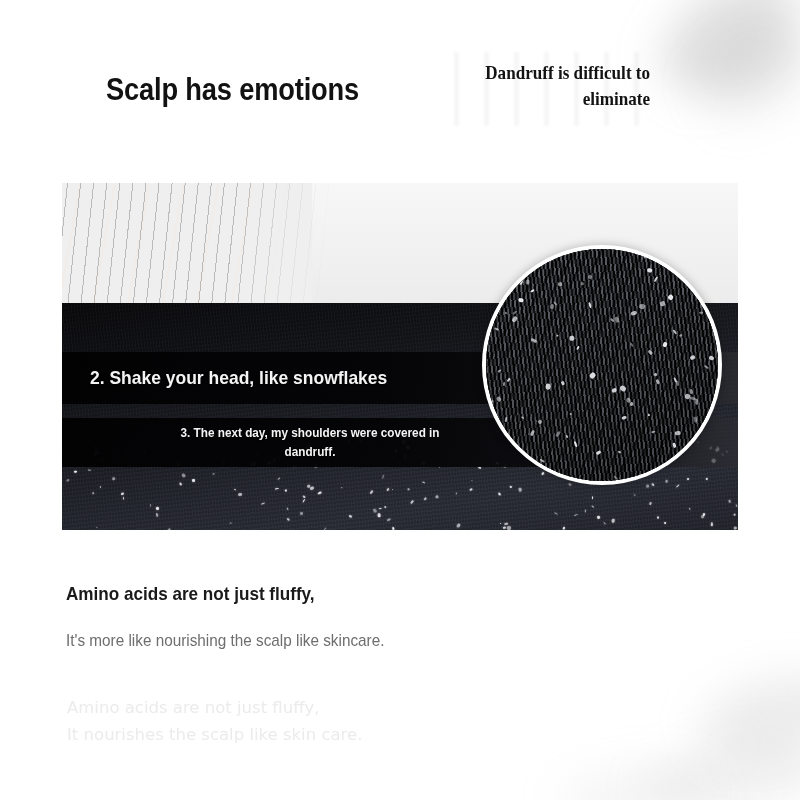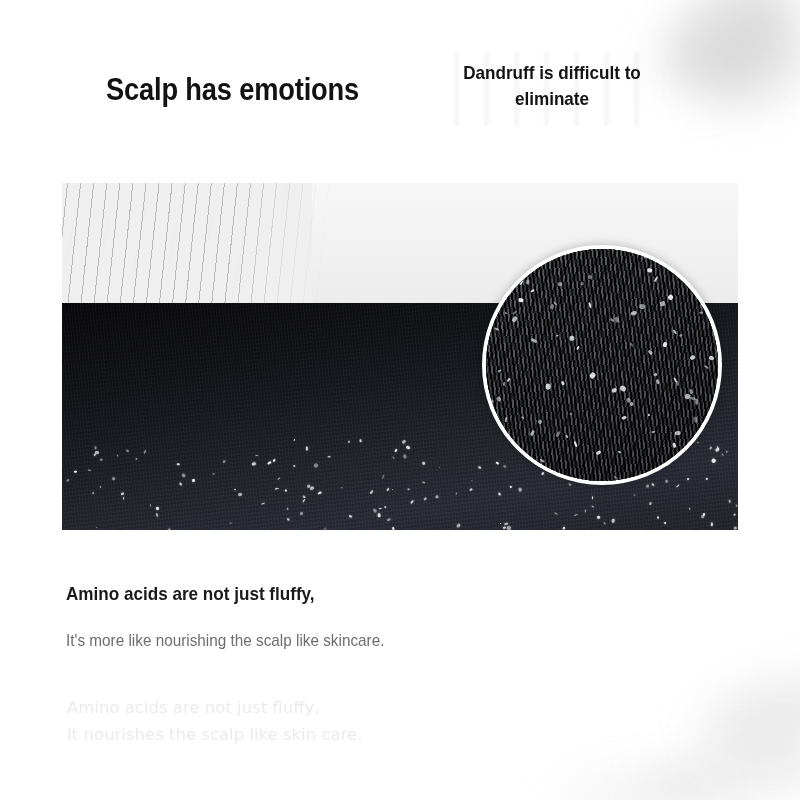--- a/index.html
+++ b/index.html
@@ -66,21 +66,22 @@
     transform: scaleX(.88);
     transform-origin: left top;
     white-space: nowrap;
   }
 
   #headline-right-wrap {
     position: absolute;
     left: 443px;
     top: 60px;
     width: 218px;
-    text-align: center;
+    text-align: right;
+    font-family: Liberation Serif, serif;
   }
   #headline-right-stripes {
     position: absolute;
     left: 0; top: -8px;
     width: 218px; height: 74px;
     background:
       repeating-linear-gradient(90deg,
         rgba(0,0,0,0) 0px, rgba(0,0,0,0) 11px,
         rgba(0,0,0,.035) 11px, rgba(0,0,0,.035) 16px,
         rgba(0,0,0,0) 16px, rgba(0,0,0,0) 30px);
@@ -471,20 +472,26 @@
       <i style="left: 620.285px; top: 10.9794px; width: 3.7px; height: 1.3px; opacity: 0.56; transform: rotate(118deg);"></i>
       <i style="left: 262.232px; top: 89.91px; width: 2.5px; height: 1.1px; opacity: 0.46; transform: rotate(133deg);"></i>
       <i style="left: 627.018px; top: 69.831px; width: 1.3px; height: 1.9px; opacity: 0.76; transform: rotate(165deg);"></i>
       <i style="left: 317.477px; top: 70.1132px; width: 2.7px; height: 1.1px; opacity: 0.88; transform: rotate(174deg);"></i>
       <i style="left: 654.388px; top: 10.2459px; width: 3.1px; height: 3.5px; opacity: 0.88; transform: rotate(57deg);"></i>
       <i style="left: 251.82px; top: 25.521px; width: 4.2px; height: 3.5px; opacity: 0.46; transform: rotate(137deg);"></i>
       <i style="left: 49.6008px; top: 39.0952px; width: 3px; height: 3.4px; opacity: 0.54; transform: rotate(89deg);"></i>
       <i style="left: 549.199px; top: 80.558px; width: 4px; height: 3.4px; opacity: 0.75; transform: rotate(107deg);"></i>
     </div>
 
+  <div class="band" id="band-2">
+    <span class="band-text">2. Shake your head, like snowflakes</span>
+  </div>
+  <div class="band" id="band-3">
+    <span class="band-text">3. The next day, my shoulders were covered in dandruff.</span>
+  </div>
 
   <div id="magnifier">
     <div id="magnifier-hair"></div>
     <div id="magnifier-sweep"></div>
     <div id="magnifier-flakes">
         <i style="left: 218.402px; top: 117.043px; width: 4.8px; height: 1.9px; opacity: 0.55; transform: rotate(31deg);"></i>
         <i style="left: 161.503px; top: 165.411px; width: 1.8px; height: 2px; opacity: 0.85; transform: rotate(92deg);"></i>
         <i style="left: 193.741px; top: 85.4658px; width: 1.9px; height: 2.6px; opacity: 0.59; transform: rotate(58deg);"></i>
         <i style="left: 203.816px; top: 147.703px; width: 6px; height: 3.3px; opacity: 0.45; transform: rotate(13deg);"></i>
         <i style="left: 103.713px; top: 124.401px; width: 5.6px; height: 4.8px; opacity: 0.91; transform: rotate(134deg);"></i>

